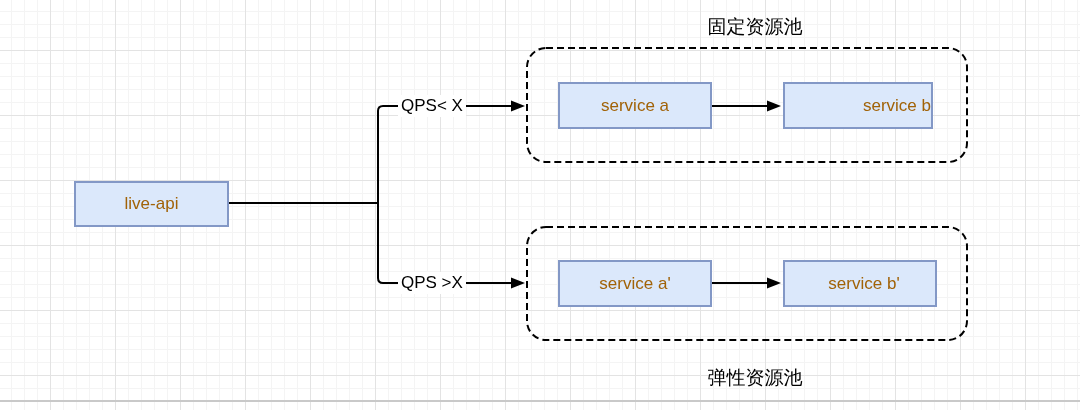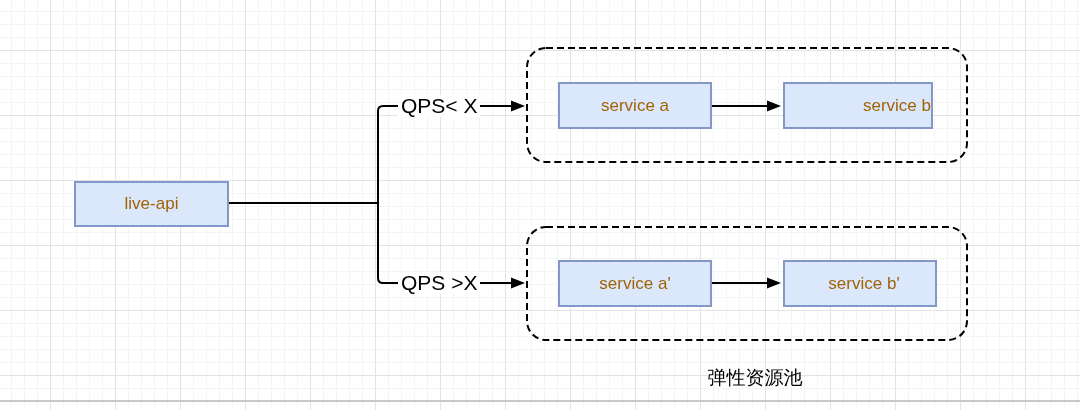--- a/index.html
+++ b/index.html
@@ -60,21 +60,21 @@
   }
   .pool-title-fixed   { left: 645px; top: 14px; }
   .pool-title-elastic { left: 645px; top: 349px; margin-top: 16px; }
 
   .edge-label {
     position: absolute;
     background: #ffffff;
     padding: 0 3px;
     height: 22px;
     line-height: 22px;
-    font-size: 21px;
+    font-size: 17px;
     color: #000000;
     white-space: nowrap;
   }
   .edge-label-low  { left: 398px; top: 95px; }
   .edge-label-high { left: 398px; top: 272px; }
 </style>
 </head>
 <body>
 
 <div class="canvas">
@@ -94,20 +94,21 @@
     <path d="M378,203 V278 Q378,283 383,283 H512" fill="none" stroke="#000000" stroke-width="2"></path>
     <polygon points="525,283 511,277.5 511,288.5" fill="#000000"></polygon>
 
     <path d="M712,106 H768" fill="none" stroke="#000000" stroke-width="2"></path>
     <polygon points="781,106 767,100.5 767,111.5" fill="#000000"></polygon>
 
     <path d="M712,283 H768" fill="none" stroke="#000000" stroke-width="2"></path>
     <polygon points="781,283 767,277.5 767,288.5" fill="#000000"></polygon>
   </svg>
 
+  <div class="pool-title pool-title-fixed">固定资源池</div>
   <div class="pool-title pool-title-elastic">弹性资源池</div>
 
   <div class="node node-live-api">
     <span>live-api</span>
   </div>
   <div class="node node-service-a">
     <span>service a</span>
   </div>
   <div class="node node-service-b">
     <span>service b</span>

